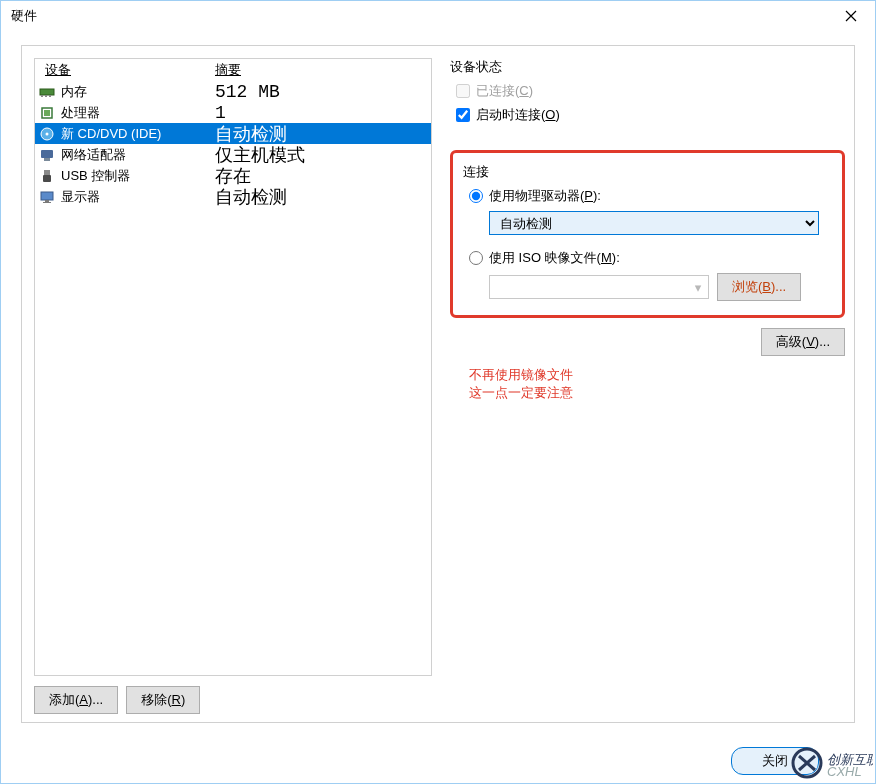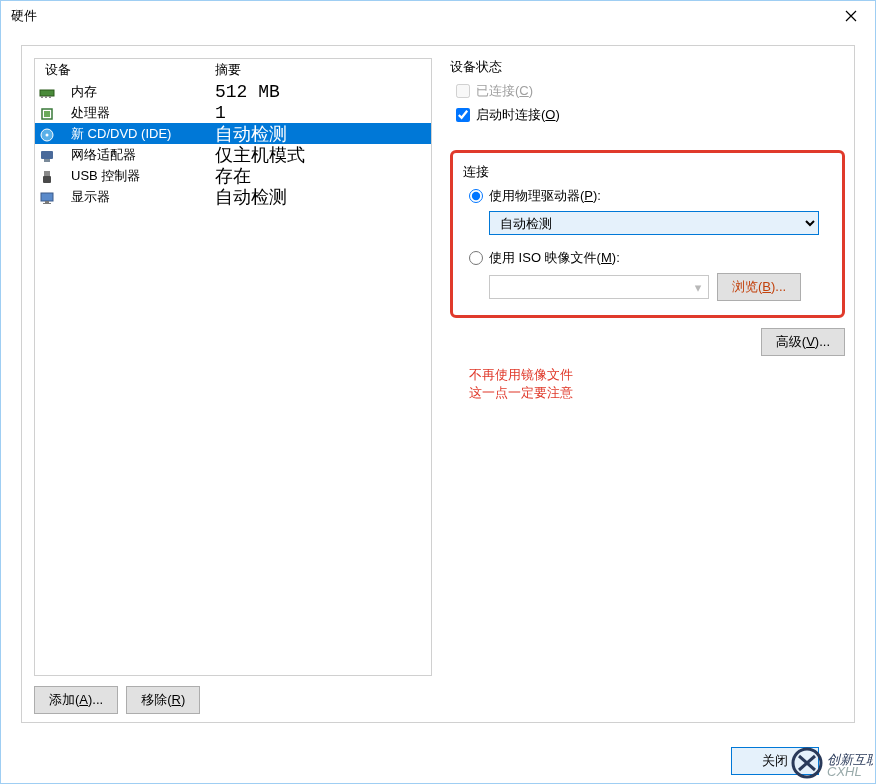--- a/index.html
+++ b/index.html
@@ -7,25 +7,25 @@
 
 .dialog { position: absolute; left: 0; top: 0; width: 876px; height: 784px; border: 1px solid #9fcef3; background: #fff; }
 .titlebar { height: 30px; display: flex; align-items: center; justify-content: space-between; padding: 0 4px 0 10px; }
 .titlebar .title { font-size: 13px; }
 .titlebar .close { width: 40px; height: 26px; display: flex; align-items: center; justify-content: center; cursor: pointer; }
 .titlebar .close svg { width: 12px; height: 12px; }
 
 .content { position: absolute; left: 20px; top: 44px; right: 20px; bottom: 60px; border: 1px solid #d0d0d0; }
 
 .left-panel { position: absolute; left: 12px; top: 12px; width: 398px; height: 618px; border: 1px solid #d0d0d0; background: #fff; }
-.header-row { display: flex; height: 22px; align-items: center; border-bottom: 1px solid transparent; }
+.header-row { display: flex; height: 22px; align-items: center; border-bottom: 1px solid transparent; text-decoration: underline; }
 .header-row .col1 { width: 180px; padding-left: 10px; font-size: 13px; color: #000; }
 .header-row .col2 { flex: 1; font-size: 13px; color: #000; }
 .device-row { display: flex; height: 21px; align-items: center; cursor: pointer; }
-.device-row .col1 { width: 180px; padding-left: 4px; display: flex; align-items: flex-end; gap: 16px; }
+.device-row .col1 { width: 180px; padding-left: 4px; display: flex; align-items: center; gap: 6px; }
 .device-row .col2 { flex: 1; font-size: 18px; font-family: Liberation Mono, monospace; }
 .device-row.selected { background: #0078d7; color: #fff; }
 .device-row .icon { width: 16px; height: 16px; display: inline-flex; align-items: center; justify-content: center; }
 
 .left-buttons { position: absolute; left: 12px; top: 640px; width: 398px; display: flex; gap: 8px; justify-content: flex-start; }
 .btn { height: 28px; padding: 0 14px; background: #e1e1e1; border: 1px solid #adadad; cursor: pointer; font-size: 13px; display: inline-flex; align-items: center; }
 .btn.disabled { color: #c2410c; cursor: default; }
 .btn.primary { border-color: #0078d7; background: #e5f1fb; }
 
 .right-panel { position: absolute; left: 428px; top: 12px; width: 395px; }
@@ -215,21 +215,21 @@
     </div>
 
   </div>
 
   <div class="annotation">
     <div>不再使用镜像文件</div>
     <div>这一点一定要注意</div>
   </div>
 
   <div class="footer">
-    <button class="btn primary" style="width:88px; justify-content:center;">关闭</button>
+    <button class="btn primary" style="width:88px; justify-content:center;border-radius:12px;">关闭</button>
     <button class="btn" style="width:30px; justify-content:center; visibility:hidden;"></button>
     <div class="logo">
       <svg width="86" height="38">
         <circle cx="20" cy="19" r="14" fill="none" stroke="#2a3a5a" stroke-width="3"></circle>
         <path d="M12 12 L28 26 M28 12 L12 26" stroke="#2a3a5a" stroke-width="3"></path>
         <text x="40" y="20" font-size="10" fill="#2a3a5a">创新互联</text>
         <text x="40" y="32" font-size="6" fill="#9aa">CXHL</text>
       </svg>
     </div>
   </div>

